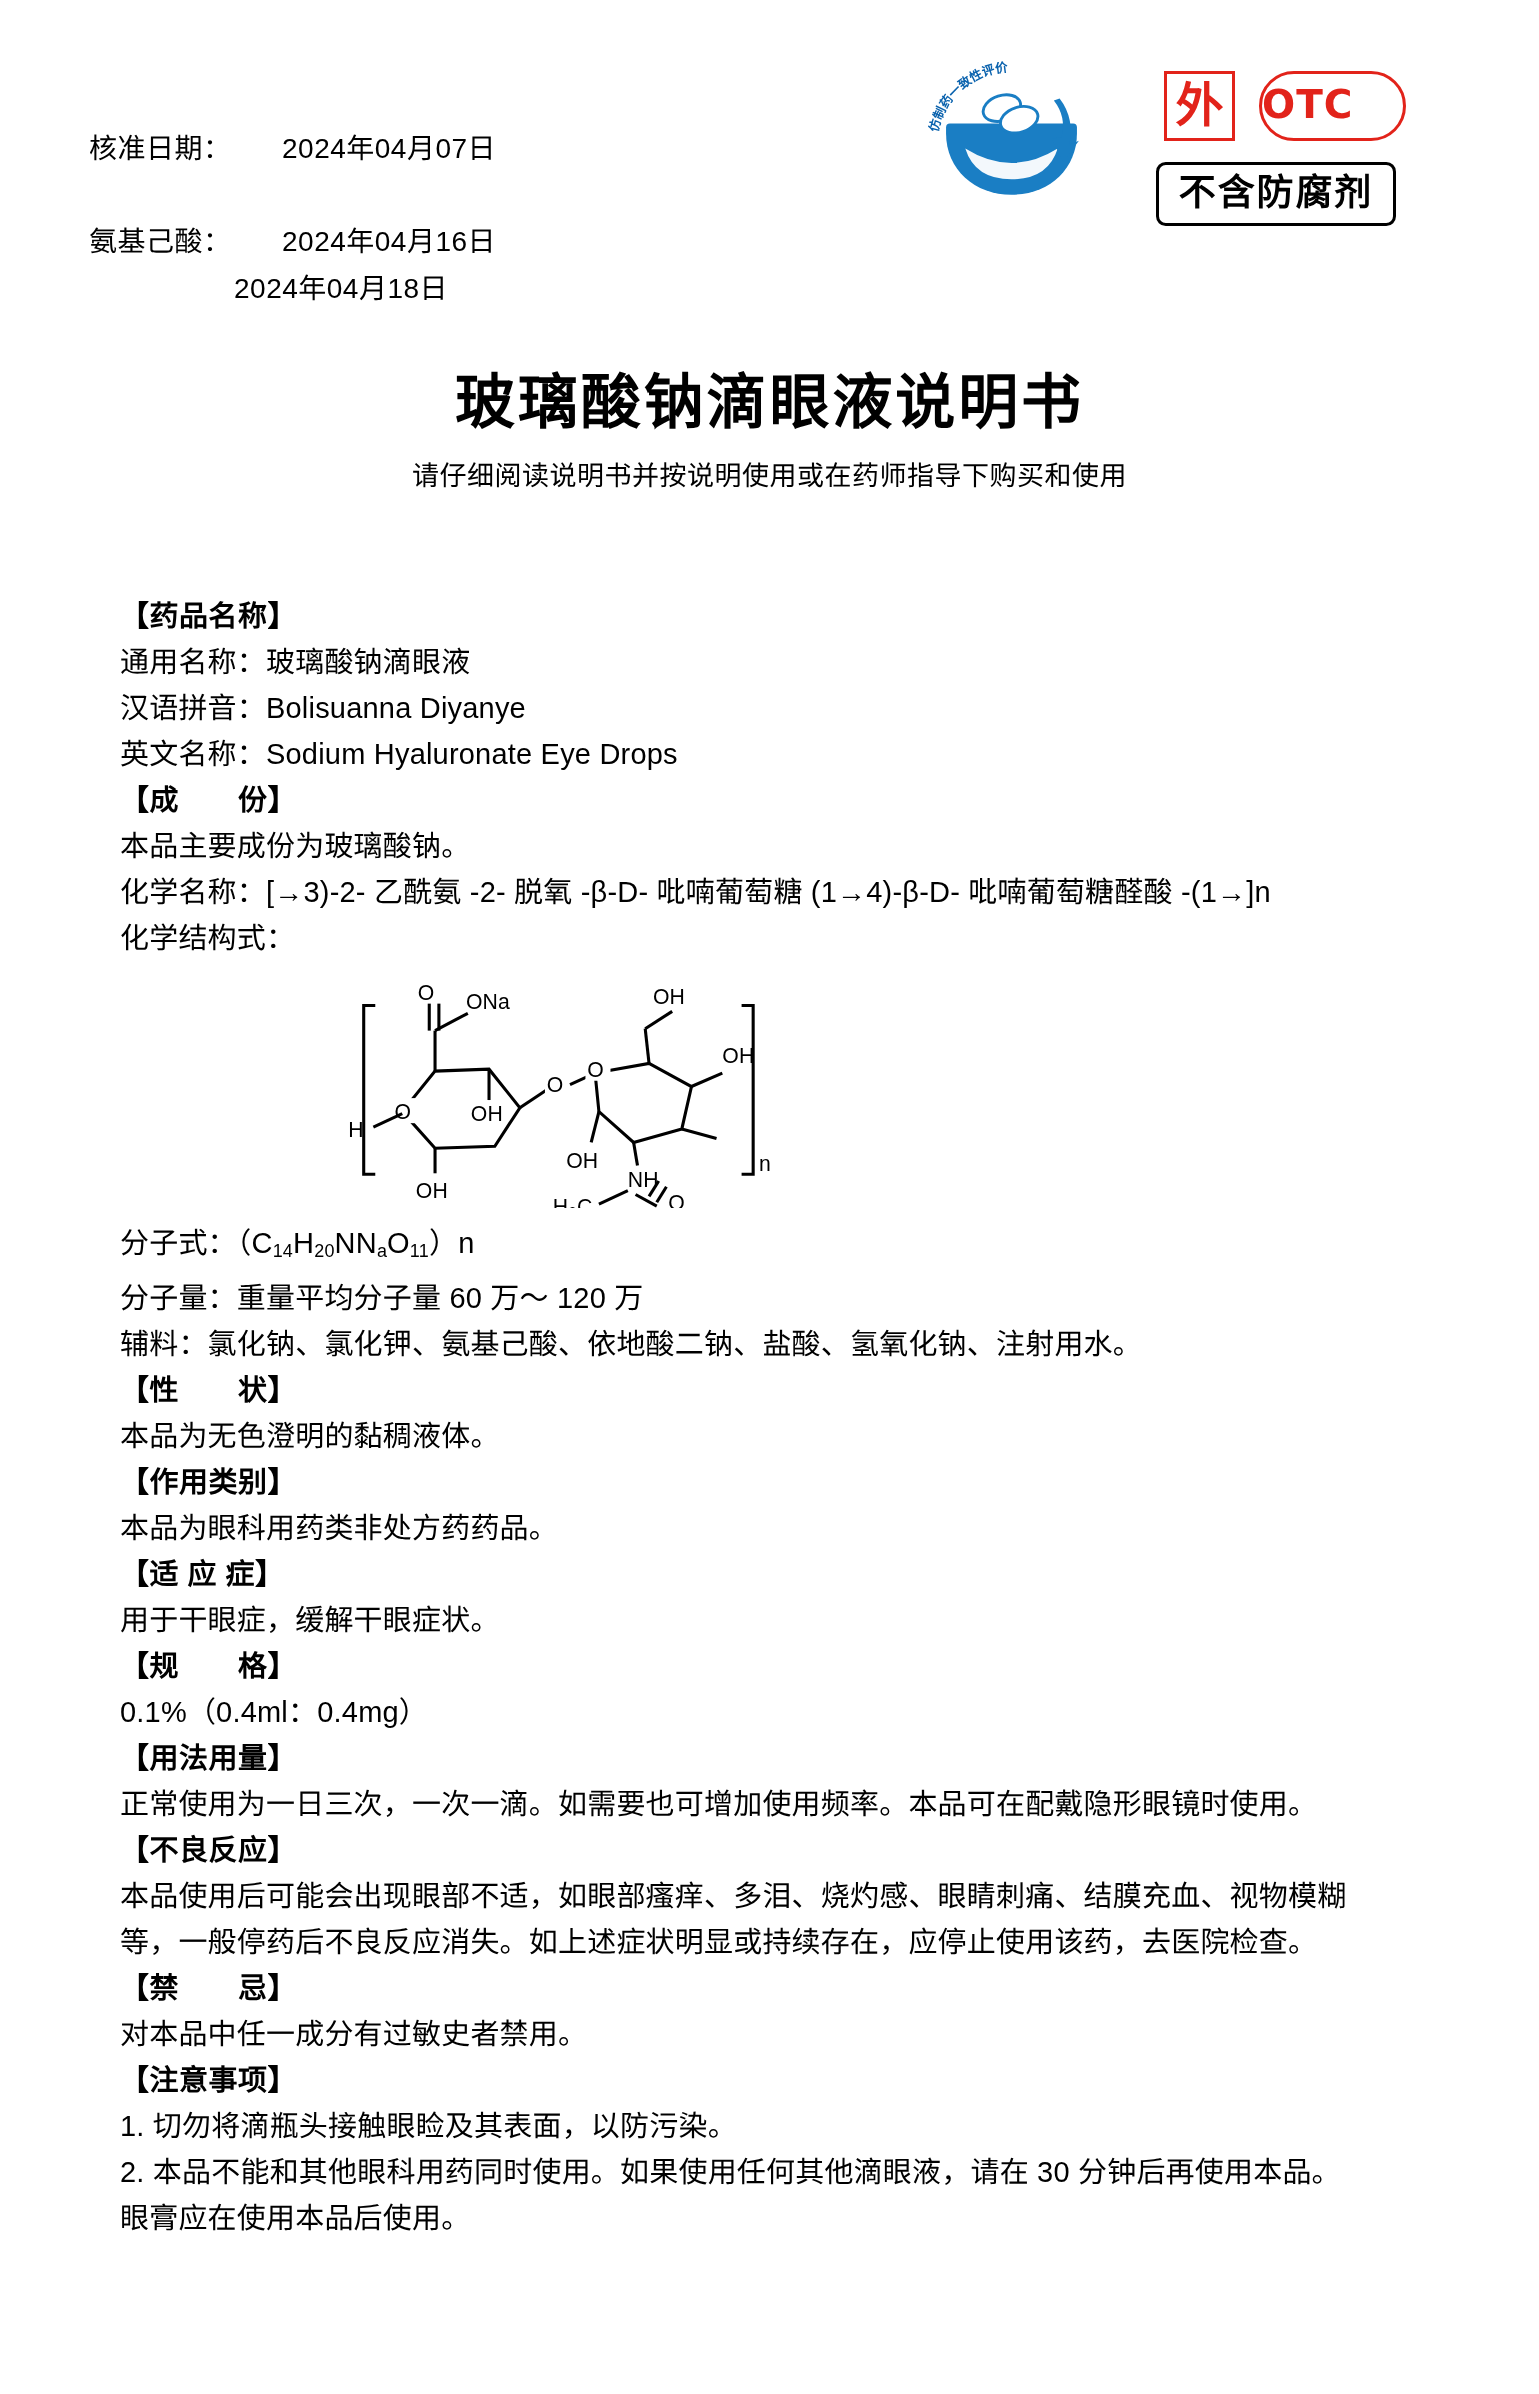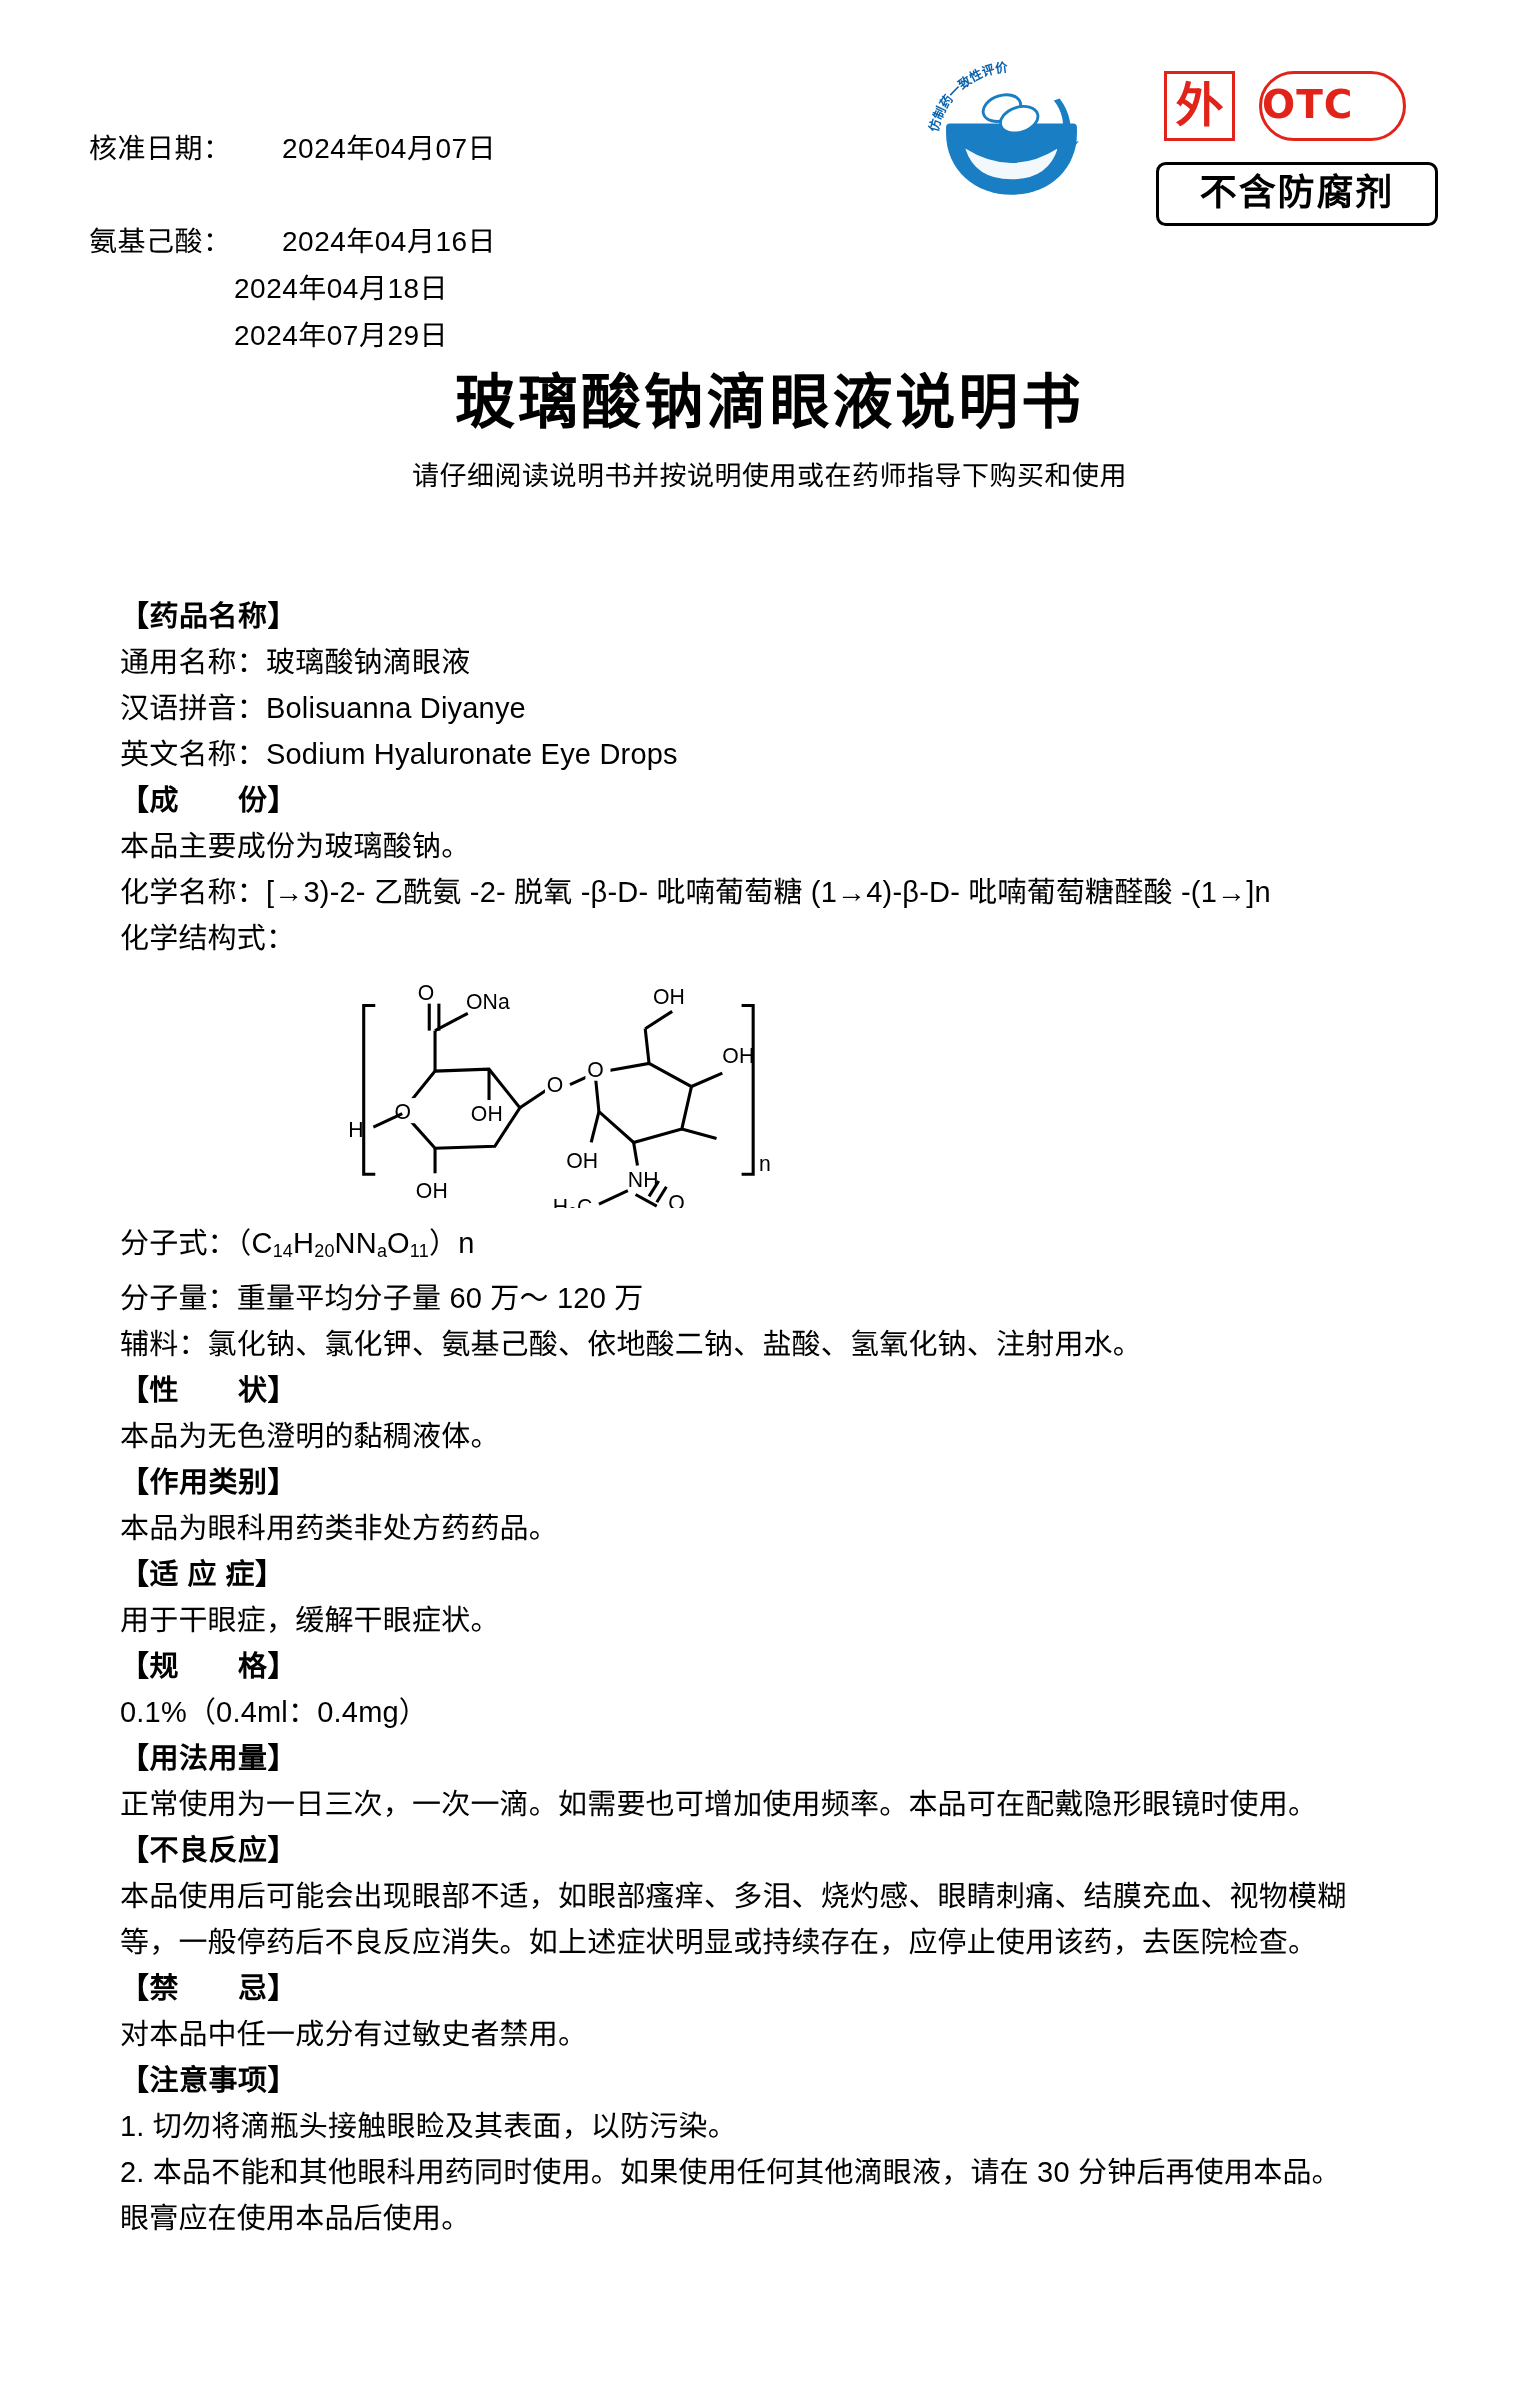--- a/index.html
+++ b/index.html
@@ -83,21 +83,21 @@
     font-size: 39px;
     font-weight: bold;
     line-height: 62px;
     letter-spacing: 1px;
     font-family: "DejaVu Sans", "Liberation Sans", sans-serif;
   }
   .nopreserv-box {
     position: absolute;
     left: 241px;
     top: 108px;
-    width: 282px;
+    width: 240px;
     height: 64px;
     border: 3.9px solid #000000;
     border-radius: 9.7px;
     box-sizing: border-box;
     font-size: 37px;
     font-weight: bold;
     line-height: 56px;
     text-align: center;
     letter-spacing: 1.9px;
   }
@@ -161,23 +161,20 @@
   <div class="dates">
     <span class="row">
       <span class="lbl">核准日期：</span><span class="val">2024年04月07日</span>
     </span>
     <span class="row">
       <span class="lbl">氨基己酸：</span><span class="val">2024年04月16日</span>
     </span>
     <span class="row">
       <span class="indent">2024年04月18日</span>
     </span>
-    <span class="row">
-      <span class="indent">2024年07月29日</span>
-    </span>
   </div>
 
   <div class="badges">
 
     <div class="seal">
       <svg width="193" height="154" viewBox="0 0 200 160" xmlns="http://www.w3.org/2000/svg">
 
         <defs>
           <path id="arcpath" d="M 22,90 A 78,78 0 0 1 178,90" fill="none"></path>
         </defs>

